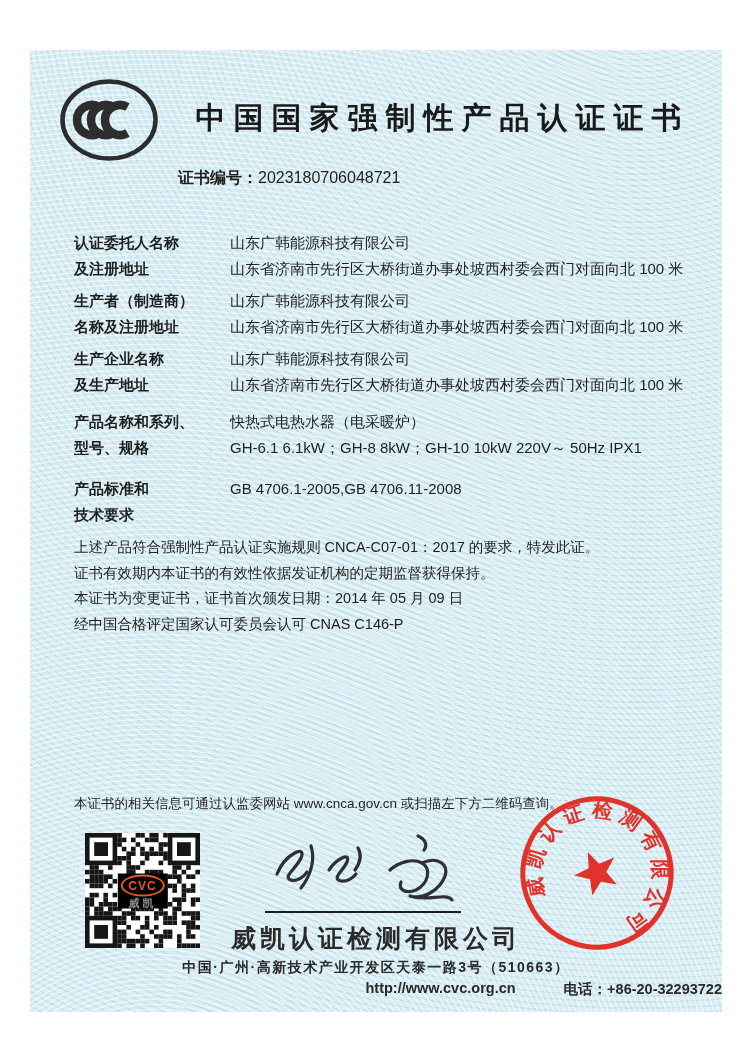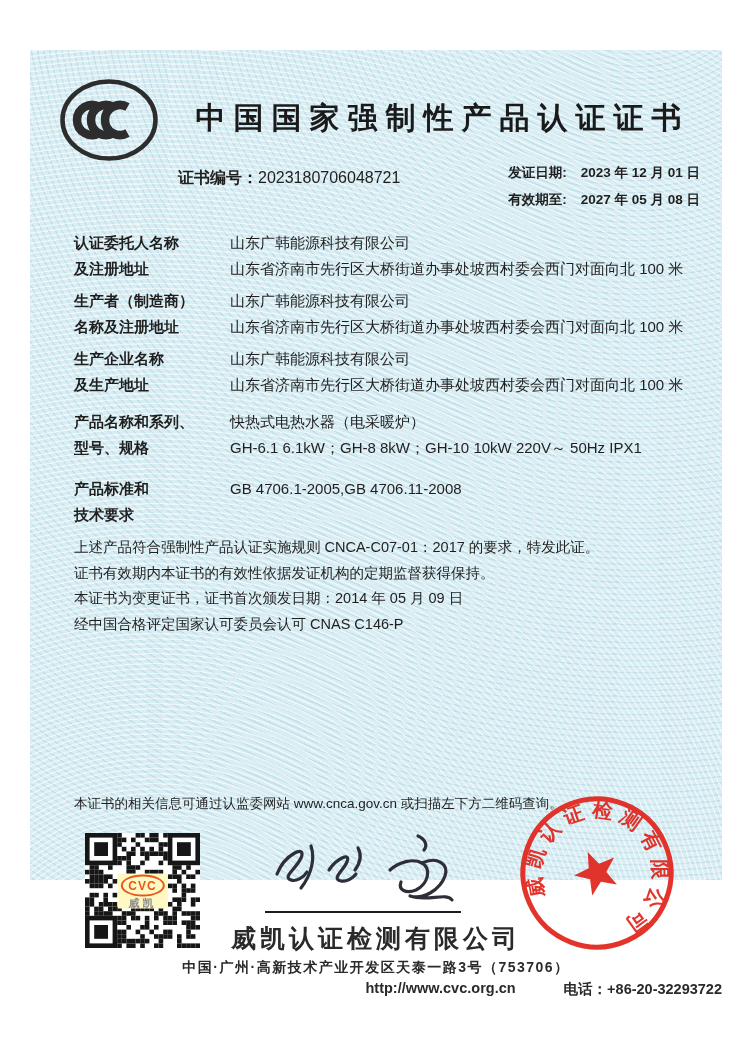--- a/index.html
+++ b/index.html
@@ -9,21 +9,21 @@
     --cvc-orange:#e8571d;
   }
   *{margin:0;padding:0;box-sizing:border-box;}
   html,body{background:#ffffff;}
   body{
     width:750px;height:1061px;position:relative;overflow:hidden;
     font-family:"Liberation Sans","DejaVu Sans",sans-serif;
     color:var(--ink);
   }
   .paper{
-    position:absolute;left:30px;top:50px;width:692px;height:830px;
+    position:absolute;left:30px;top:50px;width:692px;height:962px;
     background-color:var(--paper-bg);
     background-image:
       repeating-radial-gradient(circle at 18% 118%, rgba(255,255,255,.55) 0px, rgba(255,255,255,.55) 1px, rgba(255,255,255,0) 2px, rgba(255,255,255,0) 5px),
       repeating-radial-gradient(circle at 88% -14%, rgba(168,213,226,.5) 0px, rgba(168,213,226,.5) 1px, rgba(168,213,226,0) 2px, rgba(168,213,226,0) 6px);
   }
   .ccc-logo{position:absolute;left:28px;top:28px;width:102px;height:84px;}
   .title{
     position:absolute;left:140px;top:48px;width:545px;text-align:center;
     font-size:30px;font-weight:700;letter-spacing:8px;color:#1a1a1a;white-space:nowrap;
   }
@@ -35,21 +35,21 @@
   .frow{display:flex;margin-bottom:6px;}
   .frow.g1{margin-bottom:11px;}
   .frow.g2{margin-bottom:15px;justify-content:space-between;}
   .frow .flabel{width:156px;flex:0 0 156px;font-weight:700;font-size:15px;line-height:26px;}
   .frow .fvalue{flex:1;font-size:15px;line-height:26px;}
   .statements{position:absolute;left:44px;top:485px;right:18px;font-size:14.5px;line-height:25.5px;}
   .note{position:absolute;left:44px;top:745px;font-size:13.5px;}
   .qr{position:absolute;left:55px;top:783px;width:115px;height:115px;background:#fff;}
   .qr-overlay{
     position:absolute;left:50%;top:50%;transform:translate(-50%,-50%);
-    background:#fef9c3;padding:1px 3px 0 3px;text-align:center;line-height:1;
+    background:#000000;padding:1px 3px 0 3px;text-align:center;line-height:1;
   }
   .cvc-oval{
     border:2px solid var(--cvc-orange);border-radius:50%;
     padding:3px 6px;color:var(--cvc-orange);font-weight:700;font-size:12px;letter-spacing:1px;
   }
   .cvc-sub{font-size:11px;font-weight:700;color:#8d8d8d;letter-spacing:3px;margin-top:1px;}
   .signature{position:absolute;left:225px;top:778px;width:210px;height:80px;}
   .sig-underline{position:absolute;left:235px;top:861px;width:196px;height:2px;background:#1c1c1c;}
   .issuer{
     position:absolute;left:0;top:872px;width:692px;text-align:center;
@@ -80,30 +80,20 @@
     <path d="M55.5,29 A15,15 0 1 0 55.5,55" fill="none" stroke="#2d2d2d" stroke-width="8.5"></path>
     <path d="M69.5,29 A15,15 0 1 0 69.5,55" fill="none" stroke="#2d2d2d" stroke-width="8.5"></path>
   </svg>
 
   <div class="title">中国国家强制性产品认证证书</div>
 
   <div class="certno-row">
     <span class="lbl">证书编号：</span><span>2023180706048721</span>
   </div>
 
-  <div class="dates">
-    <div class="drow">
-      <span>发证日期:</span>
-      <span>2023 年 12 月 01 日</span>
-    </div>
-    <div class="drow">
-      <span>有效期至:</span>
-      <span>2027 年 05 月 08 日</span>
-    </div>
-  </div>
 
   <div class="fields">
     <div class="frow">
       <div class="flabel">
         <div>认证委托人名称</div>
         <div>及注册地址</div>
       </div>
       <div class="fvalue">
         <div>山东广韩能源科技有限公司</div>
         <div>山东省济南市先行区大桥街道办事处坡西村委会西门对面向北 100 米</div>
@@ -390,21 +380,21 @@
       <path d="M74,42 C82,30 96,24 92,34 C88,43 76,51 86,53 C92,54 98,50 101,46"></path>
       <path d="M103,20 C107,27 105,35 100,42"></path>
       <path d="M163,8 C170,11 173,17 169,22"></path>
       <path d="M135,42 C144,34 158,30 167,35 C177,41 173,56 161,62 C151,66 143,62 146,54"></path>
       <path d="M167,35 C182,28 194,36 190,48 C185,62 168,72 155,68 C172,74 192,64 197,72"></path>
     </g>
   </svg>
   <div class="sig-underline"></div>
 
   <div class="issuer">威凯认证检测有限公司</div>
-  <div class="address">中国·广州·高新技术产业开发区天泰一路3号（753706）</div>
+  <div class="address">中国·广州·高新技术产业开发区天泰一路3号（510663）</div>
   <div class="contact">
     <span>http://www.cvc.org.cn</span>
     <span>电话：+86-20-32293722</span>
   </div>
 
   <svg class="stamp" viewBox="0 0 164 164">
     <circle cx="82" cy="82" r="74" fill="none" stroke="#e1251c" stroke-width="5"></circle>
     <path id="stamp-circle" d="M82,82 m-56,0 a56,56 0 1 1 112,0 a56,56 0 1 1 -112,0" fill="none"></path>
     <text>
       <textPath href="#stamp-circle" startOffset="0">威凯认证检测有限公司</textPath>

